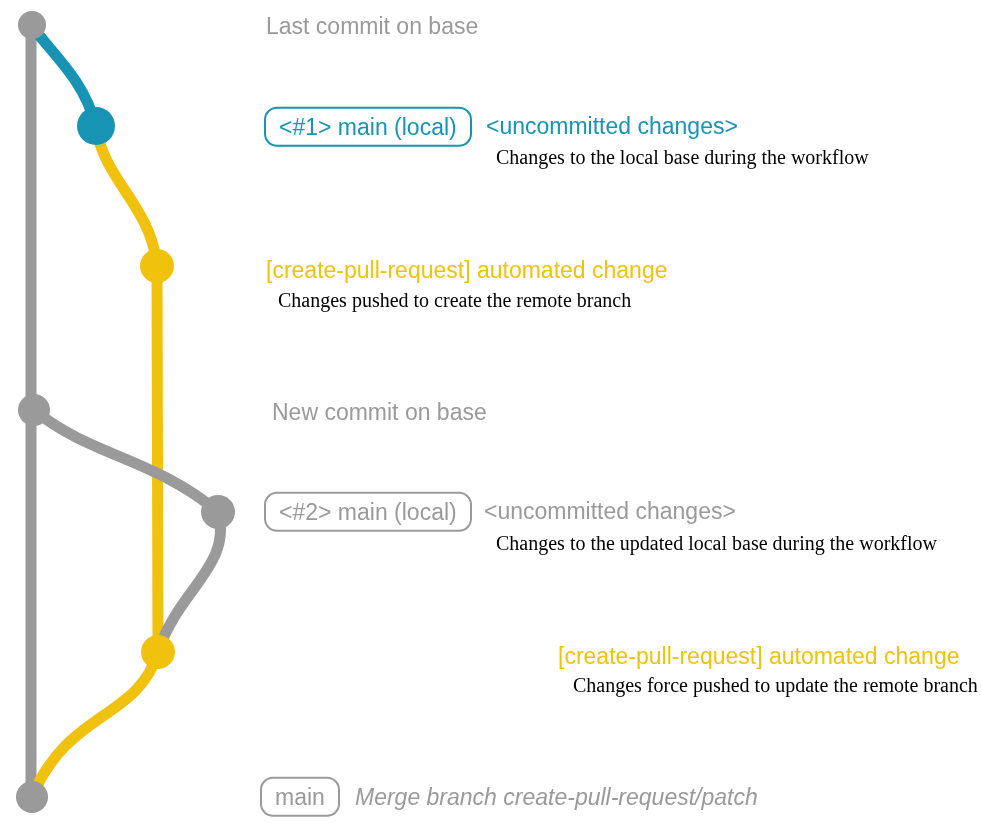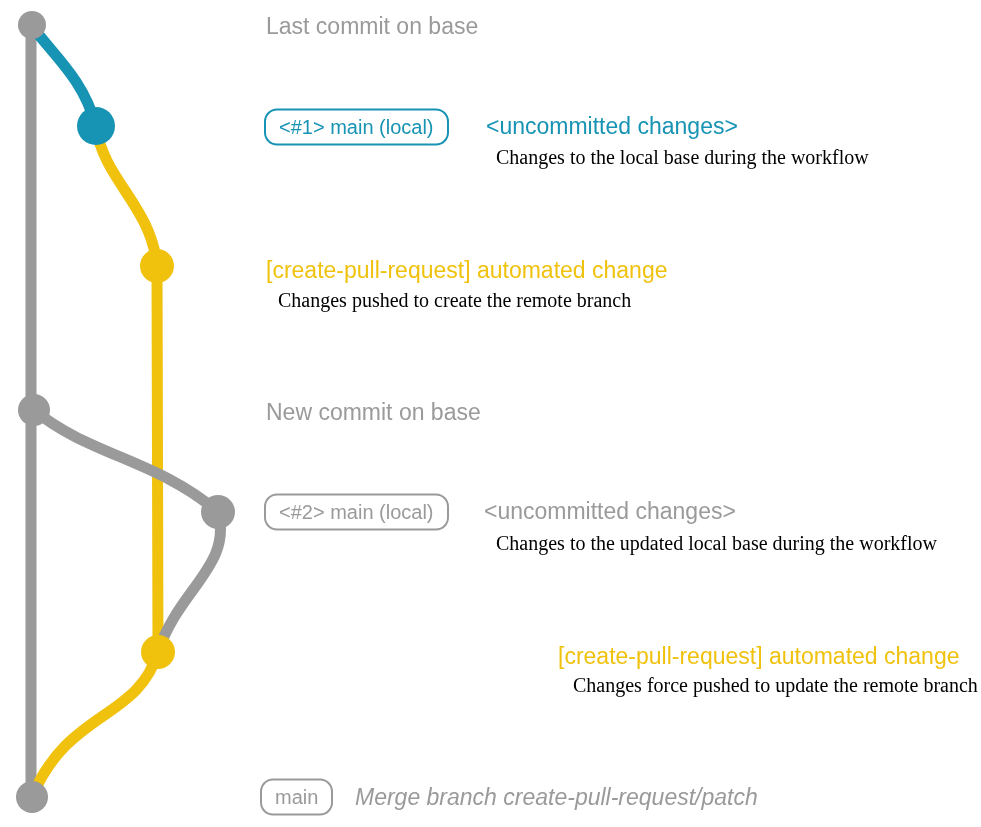--- a/index.html
+++ b/index.html
@@ -8,21 +8,21 @@
   }
   .stage { position:relative; width:981px; height:827px; background:#fff; overflow:hidden;margin-left:8px; }
   .abs { position:absolute; transform:translateY(-50%); white-space:nowrap; }
   .sans { font-family:"Liberation Sans", sans-serif; font-size:23px; line-height:1.15; }
   .serif { font-family:"Liberation Serif", serif; font-size:20px; color:var(--description); line-height:1.1; }
   .gray-text { color:var(--gray); }
   .blue-text { color:var(--blue); }
   .yellow-text { color:var(--yellow); }
   .badge {
     display:inline-block; border:2px solid; border-radius:13px;
-    padding:5px 13px; font-family:"Liberation Sans", sans-serif; font-size:20px;
+    padding:5px 13px; font-family:"Liberation Sans", sans-serif; font-size:23px;
     line-height:1.15; background:#fff;
   }
   .badge.blue { color:var(--blue); border-color:var(--blue); }
   .badge.gray { color:var(--gray); border-color:var(--gray); }
   .badge.yellow { color:var(--yellow); border-color:var(--yellow); }
   svg.graph { position:absolute; left:0; top:0; }
   svg.graph path { fill:none; stroke-width:11; stroke-linecap:round; }
   .s-gray { stroke:var(--gray); }
   .s-blue { stroke:var(--blue); }
   .s-yellow { stroke:var(--yellow); }
@@ -61,21 +61,21 @@
 
   <div class="abs sans gray-text" style="left:258px; top:26px;">Last commit on base</div>
 
   <span class="abs badge blue" style="left:256px; top:127px;">&lt;#1&gt; main (local)</span>
   <div class="abs sans blue-text" style="left:478px; top:126px;">&lt;uncommitted changes&gt;</div>
   <div class="abs serif" style="left:488px; top:157px;">Changes to the local base during the workflow</div>
 
   <div class="abs sans yellow-text" style="left:258px; top:270px;">[create-pull-request] automated change</div>
   <div class="abs serif" style="left:270px; top:300px;">Changes pushed to create the remote branch</div>
 
-  <div class="abs sans gray-text" style="left:258px; top:412px;">New commit on base</div>
+  <div class="abs sans gray-text" style="left:264px; top:412px;">New commit on base</div>
 
   <span class="abs badge gray" style="left:256px; top:512px;">&lt;#2&gt; main (local)</span>
   <div class="abs sans gray-text" style="left:476px; top:511px;">&lt;uncommitted changes&gt;</div>
   <div class="abs serif" style="left:488px; top:543px;">Changes to the updated local base during the workflow</div>
 
   <div class="abs sans yellow-text" style="left:550px; top:656px;">[create-pull-request] automated change</div>
   <div class="abs serif" style="left:565px; top:685px;">Changes force pushed to update the remote branch</div>
 
   <span class="abs badge gray" style="left:252px; top:797px;">main</span>
   <div class="abs sans gray-text" style="left:347px; top:797px;font-style:italic;">Merge branch create-pull-request/patch</div>

